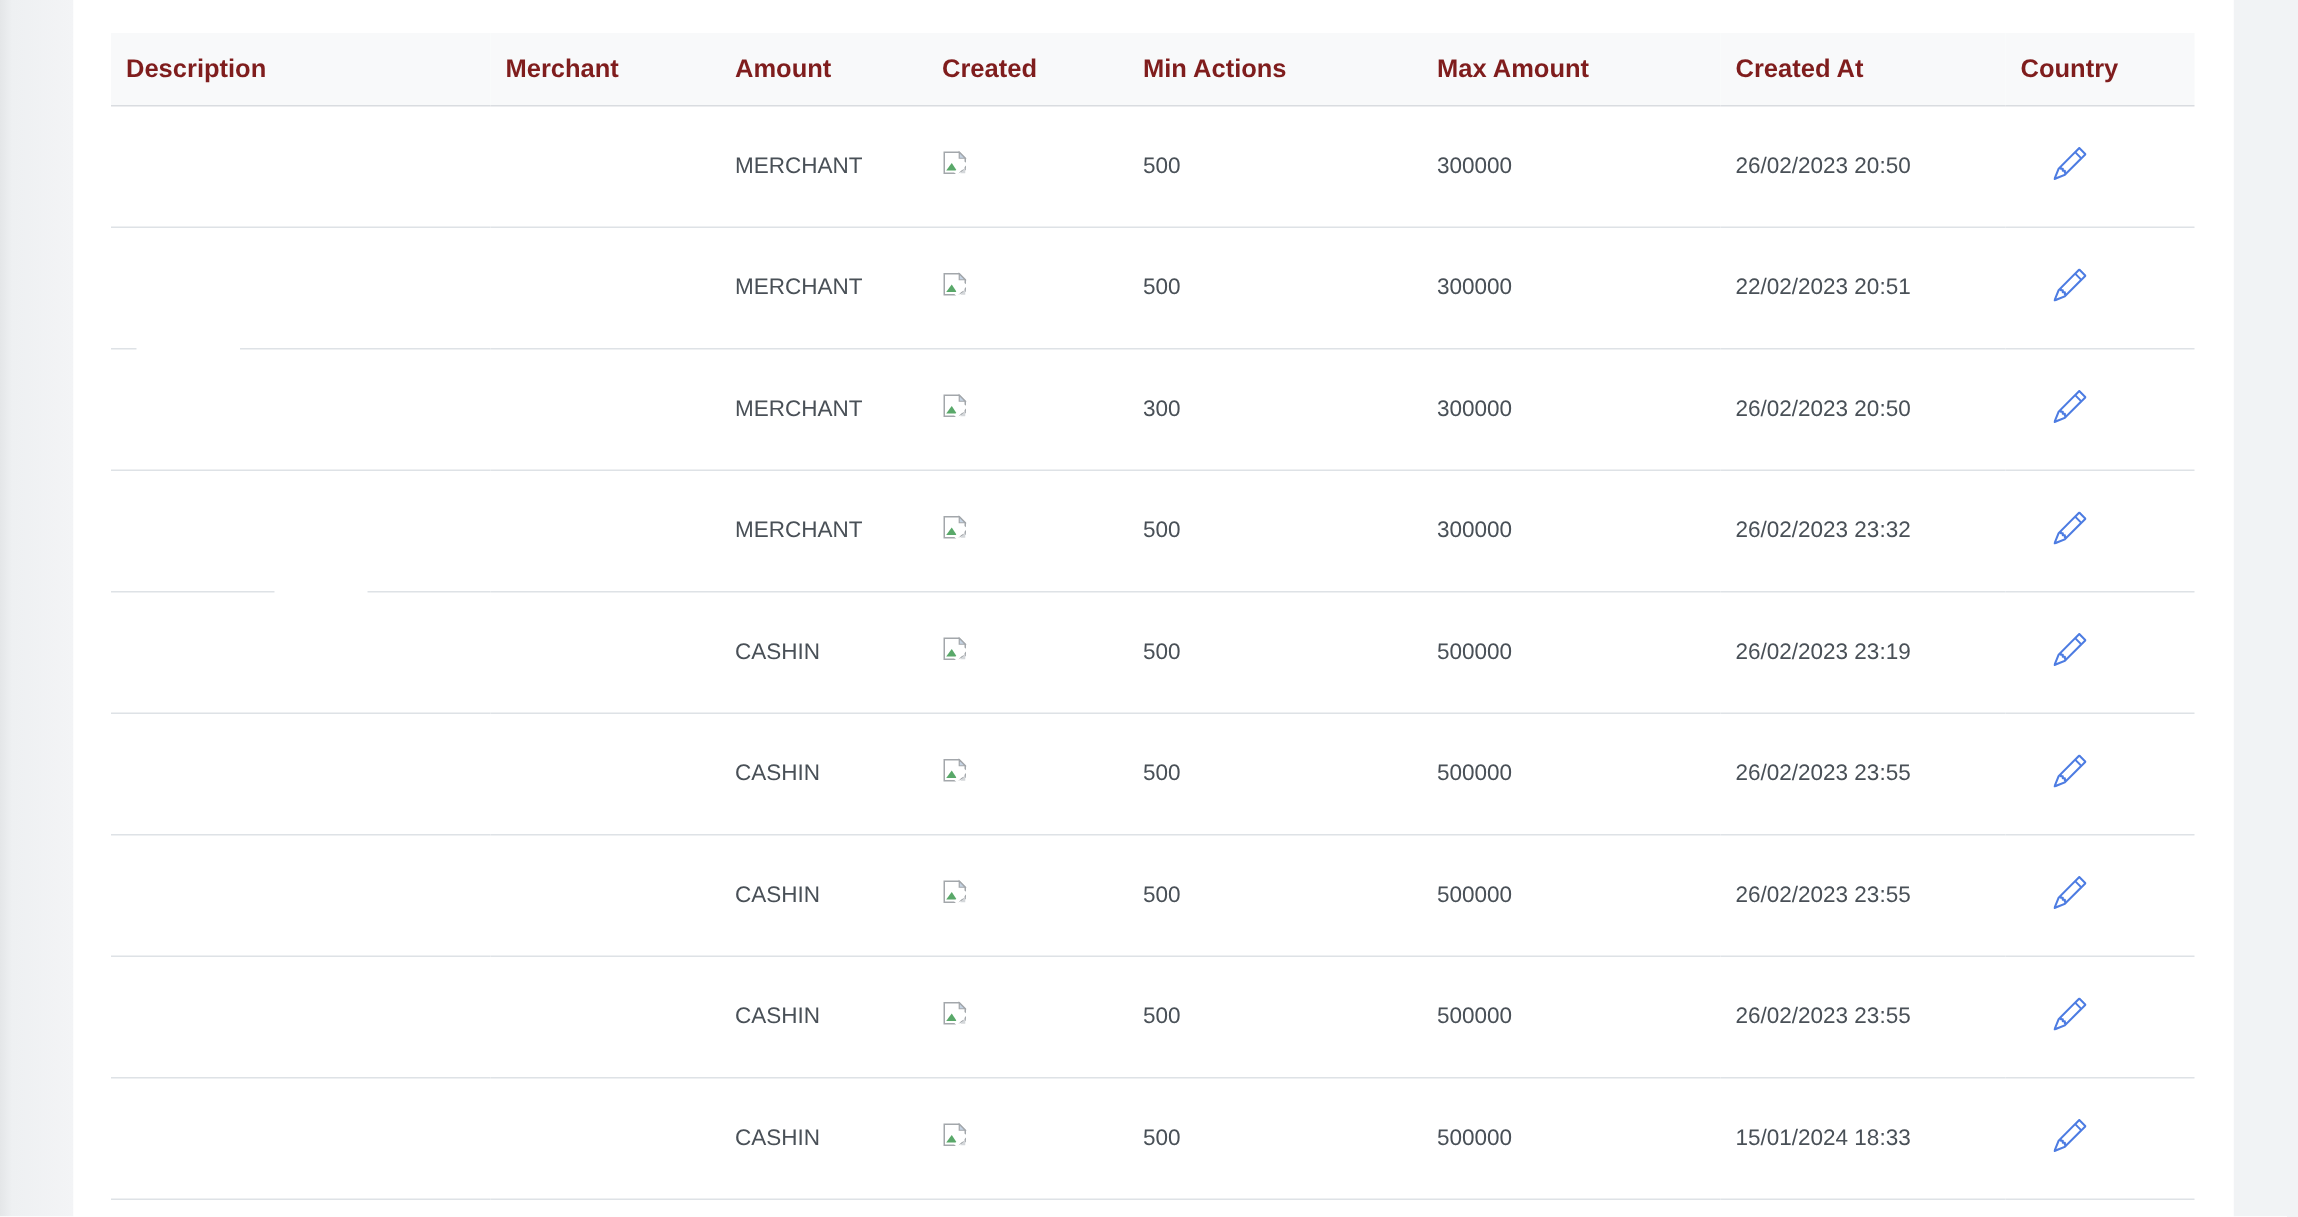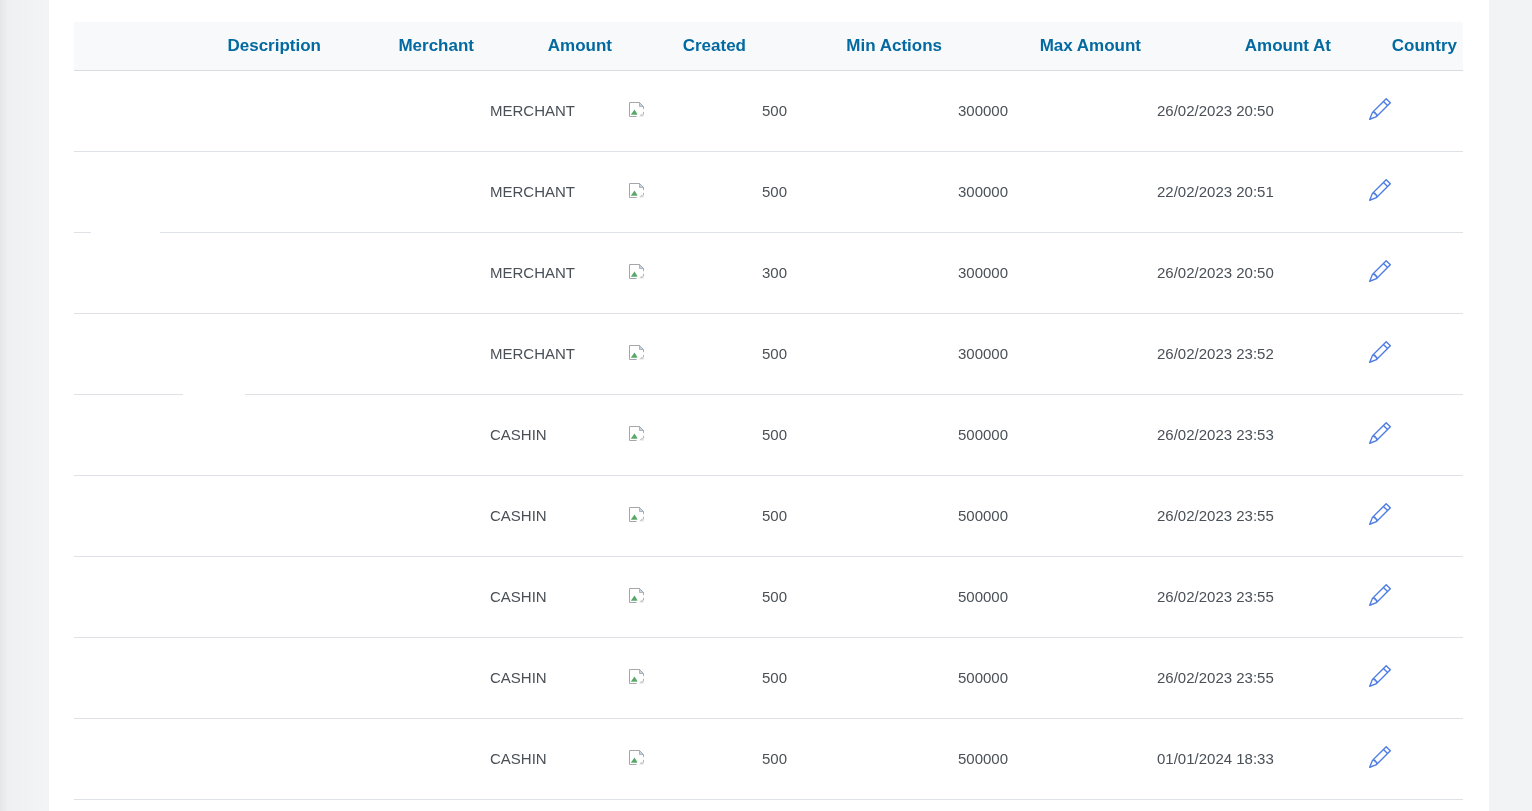--- a/index.html
+++ b/index.html
@@ -27,26 +27,26 @@
   }
 
   table.data-table {
     border-collapse: collapse;
     table-layout: fixed;
     width: 1389px;
   }
   table.data-table th {
     background: #f8f9fa;
     height: 48px;
-    text-align: right;
+    text-align: left;
     vertical-align: middle;
     padding: 0 6px 0 10px;
     font-size: 17px;
     font-weight: 700;
-    color: #0369a1;
+    color: #7f1d1d;
     border-bottom: 1px solid #d9dce0;
     white-space: nowrap;
   }
   table.data-table td {
     height: 81px;
     vertical-align: middle;
     padding: 0 6px 0 10px;
     font-size: 15px;
     color: #495057;
     border-bottom: 1px solid #dee2e6;
@@ -103,21 +103,21 @@
         <col class="col-actions">
       </colgroup>
       <thead>
         <tr>
           <th>Description</th>
           <th>Merchant</th>
           <th>Amount</th>
           <th>Created</th>
           <th>Min Actions</th>
           <th>Max Amount</th>
-          <th>Amount At</th>
+          <th>Created At</th>
           <th>Country</th>
         </tr>
       </thead>
       <tbody>
           <tr>
     <td></td>
     <td></td>
     <td>MERCHANT</td>
     <td>
       <span class="broken-img">
@@ -203,47 +203,47 @@
           <path d="M1.5 1.5 H11.5 L15.5 5.5 V13 L9.5 15.5 H1.5 Z" fill="#ffffff" stroke="#a3a7ab" stroke-width="1"></path>
           <path d="M11.5 1.5 L15.5 5.5 H11.5 Z" fill="#c6d4e4" stroke="#a3a7ab" stroke-width="0.8"></path>
           <path d="M2.8 13.7 L6.5 8.6 L9.8 13.7 Z" fill="#59a869"></path>
           <path d="M16 8.5 L9 15.8" stroke="#ffffff" stroke-width="2.6"></path>
           <path d="M12.2 15.5 L15.5 12 V15.5 Z" fill="#d4d7da"></path>
         </svg>
       </span>
     </td>
     <td>500</td>
     <td>300000</td>
-    <td>26/02/2023 23:52</td>
-    <td>
-      <button class="edit-btn" type="button">
-        <svg viewBox="0 0 16 16" xmlns="http://www.w3.org/2000/svg" fill="#4d7ce2">
-          <path d="M12.146.146a.5.5 0 0 1 .708 0l3 3a.5.5 0 0 1 0 .708l-10 10a.5.5 0 0 1-.168.11l-5 2a.5.5 0 0 1-.65-.65l2-5a.5.5 0 0 1 .11-.168l10-10zM11.207 2.5 13.5 4.793 14.793 3.5 12.5 1.207 11.207 2.5zm1.586 3L10.5 3.207 4 9.707V10h.5a.5.5 0 0 1 .5.5v.5h.5a.5.5 0 0 1 .5.5v.5h.293l6.5-6.5zm-9.761 5.175-.106.106-1.528 3.821 3.821-1.528.106-.106A.5.5 0 0 1 5 12.5V12h-.5a.5.5 0 0 1-.5-.5V11h-.5a.5.5 0 0 1-.468-.325z"></path>
-        </svg>
-      </button>
-    </td>
-  </tr>
-          <tr>
-    <td></td>
-    <td></td>
-    <td>CASHIN</td>
-    <td>
-      <span class="broken-img">
-        <svg viewBox="0 0 20 17" width="20" height="17" xmlns="http://www.w3.org/2000/svg">
-          <path d="M1.5 1.5 H11.5 L15.5 5.5 V13 L9.5 15.5 H1.5 Z" fill="#ffffff" stroke="#a3a7ab" stroke-width="1"></path>
-          <path d="M11.5 1.5 L15.5 5.5 H11.5 Z" fill="#c6d4e4" stroke="#a3a7ab" stroke-width="0.8"></path>
-          <path d="M2.8 13.7 L6.5 8.6 L9.8 13.7 Z" fill="#59a869"></path>
-          <path d="M16 8.5 L9 15.8" stroke="#ffffff" stroke-width="2.6"></path>
-          <path d="M12.2 15.5 L15.5 12 V15.5 Z" fill="#d4d7da"></path>
-        </svg>
-      </span>
-    </td>
-    <td>500</td>
-    <td>500000</td>
-    <td>26/02/2023 23:53</td>
+    <td>26/02/2023 23:32</td>
+    <td>
+      <button class="edit-btn" type="button">
+        <svg viewBox="0 0 16 16" xmlns="http://www.w3.org/2000/svg" fill="#4d7ce2">
+          <path d="M12.146.146a.5.5 0 0 1 .708 0l3 3a.5.5 0 0 1 0 .708l-10 10a.5.5 0 0 1-.168.11l-5 2a.5.5 0 0 1-.65-.65l2-5a.5.5 0 0 1 .11-.168l10-10zM11.207 2.5 13.5 4.793 14.793 3.5 12.5 1.207 11.207 2.5zm1.586 3L10.5 3.207 4 9.707V10h.5a.5.5 0 0 1 .5.5v.5h.5a.5.5 0 0 1 .5.5v.5h.293l6.5-6.5zm-9.761 5.175-.106.106-1.528 3.821 3.821-1.528.106-.106A.5.5 0 0 1 5 12.5V12h-.5a.5.5 0 0 1-.5-.5V11h-.5a.5.5 0 0 1-.468-.325z"></path>
+        </svg>
+      </button>
+    </td>
+  </tr>
+          <tr>
+    <td></td>
+    <td></td>
+    <td>CASHIN</td>
+    <td>
+      <span class="broken-img">
+        <svg viewBox="0 0 20 17" width="20" height="17" xmlns="http://www.w3.org/2000/svg">
+          <path d="M1.5 1.5 H11.5 L15.5 5.5 V13 L9.5 15.5 H1.5 Z" fill="#ffffff" stroke="#a3a7ab" stroke-width="1"></path>
+          <path d="M11.5 1.5 L15.5 5.5 H11.5 Z" fill="#c6d4e4" stroke="#a3a7ab" stroke-width="0.8"></path>
+          <path d="M2.8 13.7 L6.5 8.6 L9.8 13.7 Z" fill="#59a869"></path>
+          <path d="M16 8.5 L9 15.8" stroke="#ffffff" stroke-width="2.6"></path>
+          <path d="M12.2 15.5 L15.5 12 V15.5 Z" fill="#d4d7da"></path>
+        </svg>
+      </span>
+    </td>
+    <td>500</td>
+    <td>500000</td>
+    <td>26/02/2023 23:19</td>
     <td>
       <button class="edit-btn" type="button">
         <svg viewBox="0 0 16 16" xmlns="http://www.w3.org/2000/svg" fill="#4d7ce2">
           <path d="M12.146.146a.5.5 0 0 1 .708 0l3 3a.5.5 0 0 1 0 .708l-10 10a.5.5 0 0 1-.168.11l-5 2a.5.5 0 0 1-.65-.65l2-5a.5.5 0 0 1 .11-.168l10-10zM11.207 2.5 13.5 4.793 14.793 3.5 12.5 1.207 11.207 2.5zm1.586 3L10.5 3.207 4 9.707V10h.5a.5.5 0 0 1 .5.5v.5h.5a.5.5 0 0 1 .5.5v.5h.293l6.5-6.5zm-9.761 5.175-.106.106-1.528 3.821 3.821-1.528.106-.106A.5.5 0 0 1 5 12.5V12h-.5a.5.5 0 0 1-.5-.5V11h-.5a.5.5 0 0 1-.468-.325z"></path>
         </svg>
       </button>
     </td>
   </tr>
           <tr>
     <td></td>
@@ -333,21 +333,21 @@
           <path d="M1.5 1.5 H11.5 L15.5 5.5 V13 L9.5 15.5 H1.5 Z" fill="#ffffff" stroke="#a3a7ab" stroke-width="1"></path>
           <path d="M11.5 1.5 L15.5 5.5 H11.5 Z" fill="#c6d4e4" stroke="#a3a7ab" stroke-width="0.8"></path>
           <path d="M2.8 13.7 L6.5 8.6 L9.8 13.7 Z" fill="#59a869"></path>
           <path d="M16 8.5 L9 15.8" stroke="#ffffff" stroke-width="2.6"></path>
           <path d="M12.2 15.5 L15.5 12 V15.5 Z" fill="#d4d7da"></path>
         </svg>
       </span>
     </td>
     <td>500</td>
     <td>500000</td>
-    <td>01/01/2024 18:33</td>
+    <td>15/01/2024 18:33</td>
     <td>
       <button class="edit-btn" type="button">
         <svg viewBox="0 0 16 16" xmlns="http://www.w3.org/2000/svg" fill="#4d7ce2">
           <path d="M12.146.146a.5.5 0 0 1 .708 0l3 3a.5.5 0 0 1 0 .708l-10 10a.5.5 0 0 1-.168.11l-5 2a.5.5 0 0 1-.65-.65l2-5a.5.5 0 0 1 .11-.168l10-10zM11.207 2.5 13.5 4.793 14.793 3.5 12.5 1.207 11.207 2.5zm1.586 3L10.5 3.207 4 9.707V10h.5a.5.5 0 0 1 .5.5v.5h.5a.5.5 0 0 1 .5.5v.5h.293l6.5-6.5zm-9.761 5.175-.106.106-1.528 3.821 3.821-1.528.106-.106A.5.5 0 0 1 5 12.5V12h-.5a.5.5 0 0 1-.5-.5V11h-.5a.5.5 0 0 1-.468-.325z"></path>
         </svg>
       </button>
     </td>
   </tr>
         </tbody>
     </table>

